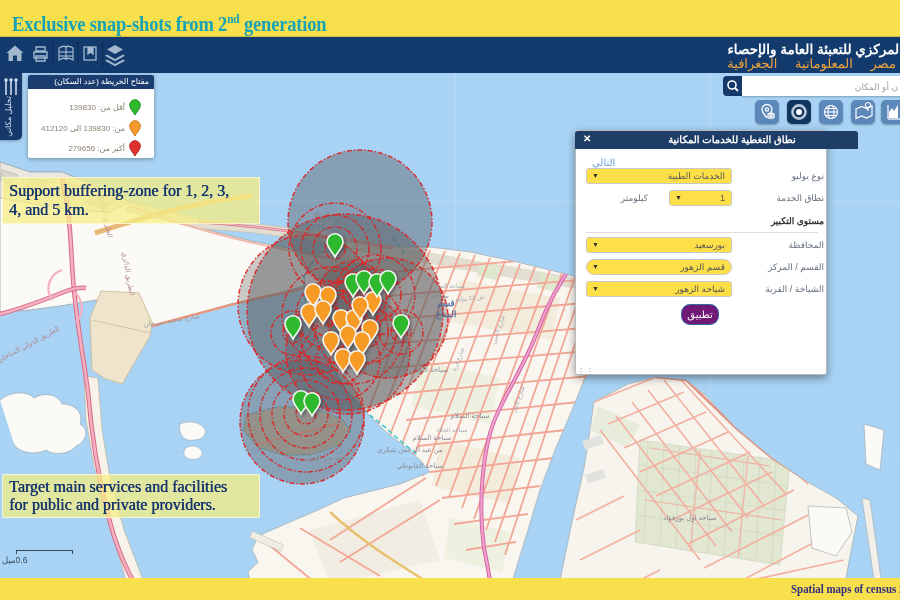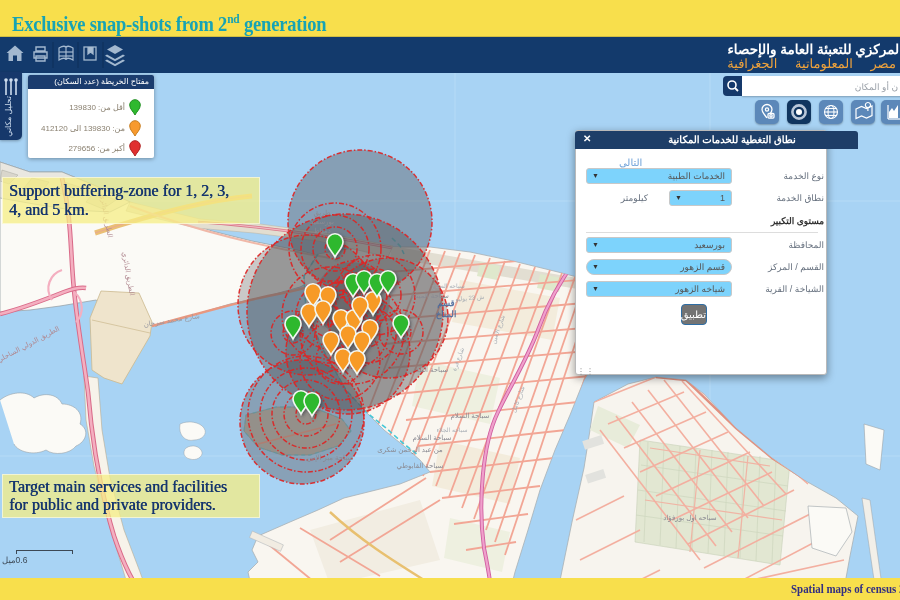--- a/index.html
+++ b/index.html
@@ -33,26 +33,26 @@
   
   .rbtn{position:absolute;top:100px;width:24px;height:24px;background:#5c88b9;border-radius:5px;box-shadow:0 1px 2px rgba(0,0,0,.3);}
   .rbtn.active{background:#10355f;}
   
   #dlg{left:575px;top:130px;width:252px;height:245px;background:#fff;border:1px solid #b9b9b9;
      border-radius:3px;box-shadow:0 3px 9px rgba(0,0,0,.4);box-sizing:border-box;}
   #dlghead{left:575px;top:131px;width:252px;height:18px;background:#1e3e68;border-radius:3px 3px 0 0;
      color:#fff;font-weight:bold;font-size:10px;direction:rtl;text-align:center;line-height:18px;padding-left:31px;}
   #dlgx{left:583px;top:133px;color:#fff;font-size:10px;font-weight:bold;}
   .dlbl{position:absolute;color:#66707e;font-size:9px;direction:rtl;white-space:nowrap;}
-  .dsel{position:absolute;background:#7dd3fc;border:1px solid #c8c8c8;border-radius:3px;box-sizing:border-box;
+  .dsel{position:absolute;background:#fde047;border:1px solid #c8c8c8;border-radius:3px;box-sizing:border-box;
      font-size:9px;color:#555;direction:rtl;}
   .dsel .txt{position:absolute;right:6px;top:2px;white-space:nowrap;}
   .dsel .arr{position:absolute;left:5px;top:3px;font-size:7px;color:#333;}
-  #next{left:592px;top:157px;color:#6b9fd8;font-size:10px;direction:rtl;margin-left:27px;}
-  #applybtn{left:681px;top:304px;width:26px;height:21px;background:#737373;border:1px solid #2e6da4;border-radius:4px;
+  #next{left:592px;top:157px;color:#6b9fd8;font-size:10px;direction:rtl;}
+  #applybtn{left:681px;top:304px;width:38px;height:21px;background:#701a75;border:1px solid #2e6da4;border-radius:9px;
      color:#fff;font-size:10px;text-align:center;line-height:20px;direction:rtl;box-sizing:border-box;}
   #grip{left:577px;top:367px;color:#888;font-size:8px;letter-spacing:1px;}
   
   .maplabel{position:absolute;background:rgba(246,238,132,0.75);color:#16366e;border:1px solid rgba(255,255,255,0.55);
     font-family:"Liberation Serif",serif;font-size:16px;line-height:19px;padding:3px 6px 4px 6px;text-shadow:0.5px 0 0 #16366e;}
   #lab1{left:2px;top:177px;width:244px;}
   #lab2{left:2px;top:474px;width:244px;line-height:17.5px;}
   
   #scalebar{left:16px;top:550px;width:57px;height:4px;border:1.5px solid #3c4854;border-bottom:none;box-sizing:border-box;}
   #scaletext{left:2px;top:555px;color:#3c4854;font-size:8.5px;direction:rtl;}
@@ -468,21 +468,21 @@
       <path d="M134,18 v-6 l3,-4 l2,3 l4,-6 v13 Z" fill="#fff"></path>
       <line x1="133" y1="5" x2="133" y2="19" stroke="#fff" stroke-width="1.2"></line>
       <line x1="133" y1="19" x2="146" y2="19" stroke="#fff" stroke-width="1.2"></line>
     </g>
   </svg>
 
   <div class="abs" id="dlg"></div>
   <div class="abs" id="dlghead">نطاق التغطية للخدمات المكانية</div>
   <div class="abs" id="dlgx">✕</div>
   <div class="abs" id="next">التالي</div>
-  <div class="abs dlbl" style="right:76px;top:171px;">نوع الخدمة</div>
+  <div class="abs dlbl" style="right:76px;top:171px;">نوع يوليو</div>
   <div class="abs dsel" style="left:586px;top:168px;width:146px;height:16px;">
     <span class="txt">الخدمات الطبية</span>
       <span class="arr">▼</span>
     </div>
   <div class="abs dlbl" style="right:76px;top:193px;">نطاق الخدمة</div>
   <div class="abs dsel" style="left:669px;top:190px;width:63px;height:16px;">
     <span class="txt">1</span>
       <span class="arr">▼</span>
     </div>
   <div class="abs dlbl" style="right:252px;top:193px;">كيلومتر</div>

